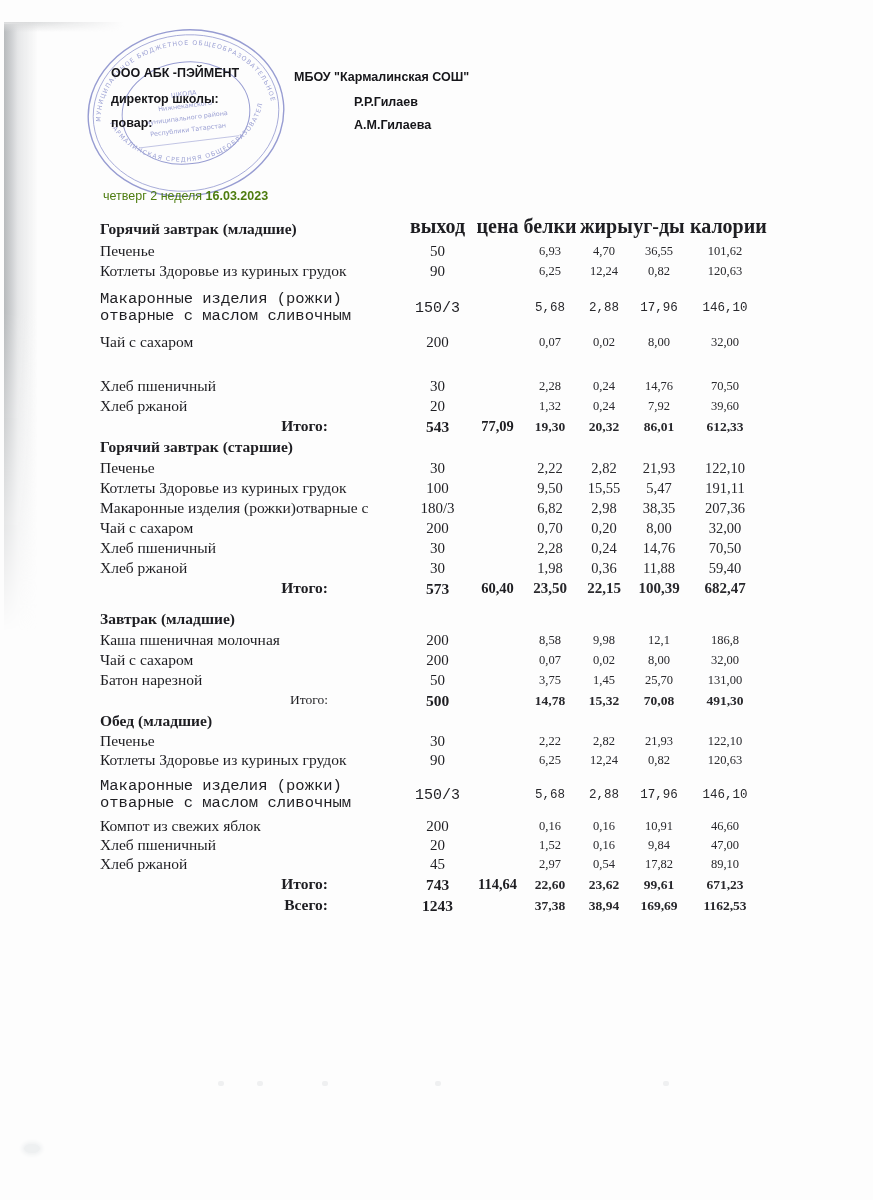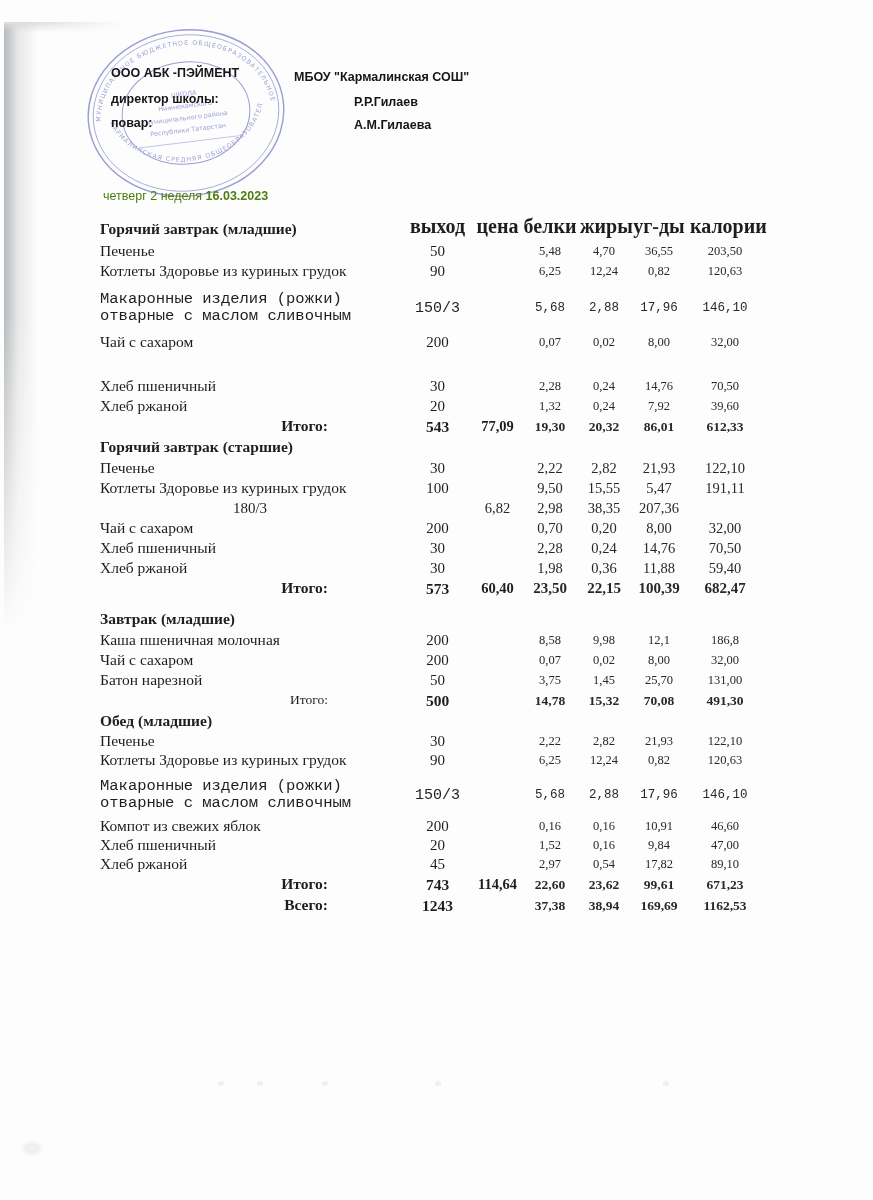--- a/index.html
+++ b/index.html
@@ -113,24 +113,24 @@
         <div class="col-h">цена</div>
         <div class="col-h">белки</div>
         <div class="col-h">жиры</div>
         <div class="col-h">уг-ды</div>
         <div class="col-h">калории</div>
       </div>
       <div class="trow item-row s0">
         <div class="nm">Печенье</div>
         <div class="num out">50</div>
         <div class="num price"></div>
-        <div class="num val">5,48</div>
+        <div class="num val">6,93</div>
         <div class="num val">4,70</div>
         <div class="num val">36,55</div>
-        <div class="num val">203,50</div>
+        <div class="num val">101,62</div>
       </div>
       <div class="trow item-row s0">
         <div class="nm">Котлеты Здоровье из куриных грудок</div>
         <div class="num out">90</div>
         <div class="num price"></div>
         <div class="num val">6,25</div>
         <div class="num val">12,24</div>
         <div class="num val">0,82</div>
         <div class="num val">120,63</div>
       </div>
@@ -194,20 +194,21 @@
       <div class="trow item-row s1">
         <div class="nm">Котлеты Здоровье из куриных грудок</div>
         <div class="num out">100</div>
         <div class="num price"></div>
         <div class="num val lg">9,50</div>
         <div class="num val lg">15,55</div>
         <div class="num val lg">5,47</div>
         <div class="num val lg">191,11</div>
       </div>
       <div class="trow item-row s1">
+        <div class="nm">Макаронные изделия (рожки)отварные с</div>
         <div class="num out">180/3</div>
         <div class="num price"></div>
         <div class="num val lg">6,82</div>
         <div class="num val lg">2,98</div>
         <div class="num val lg">38,35</div>
         <div class="num val lg">207,36</div>
       </div>
       <div class="trow item-row s1">
         <div class="nm">Чай с  сахаром</div>
         <div class="num out">200</div>

